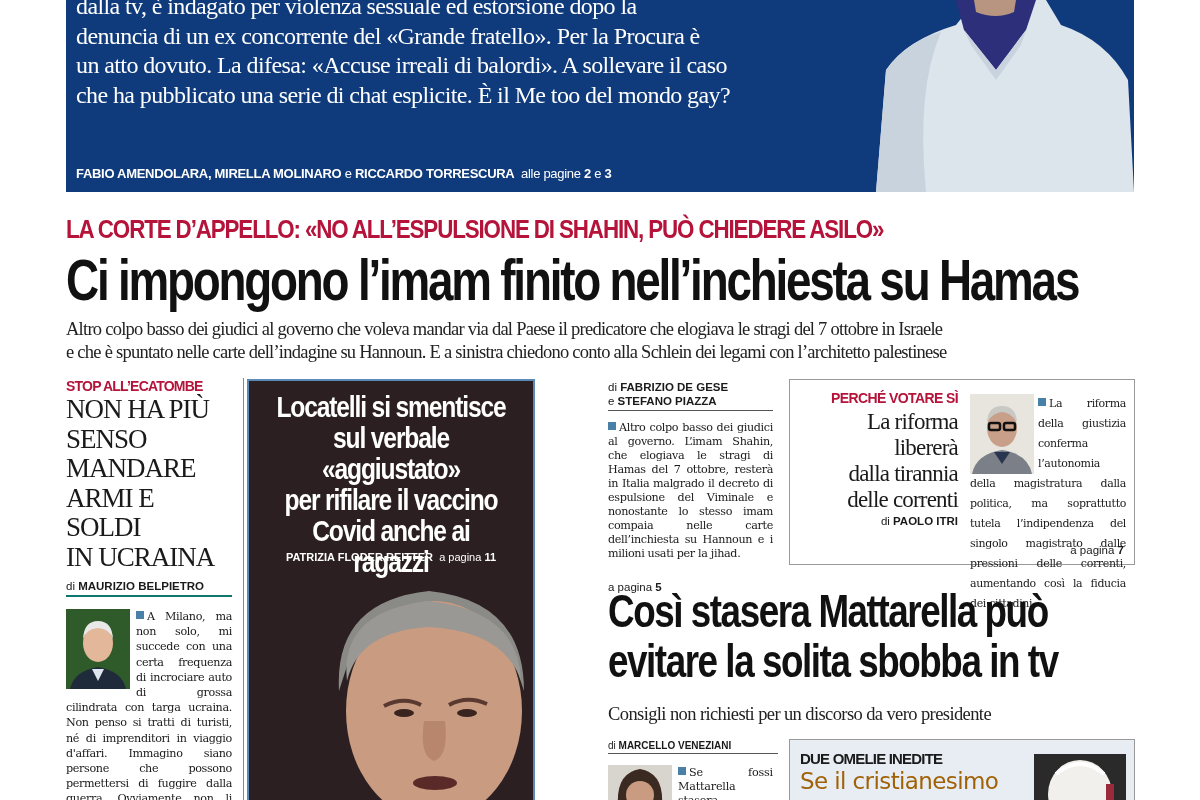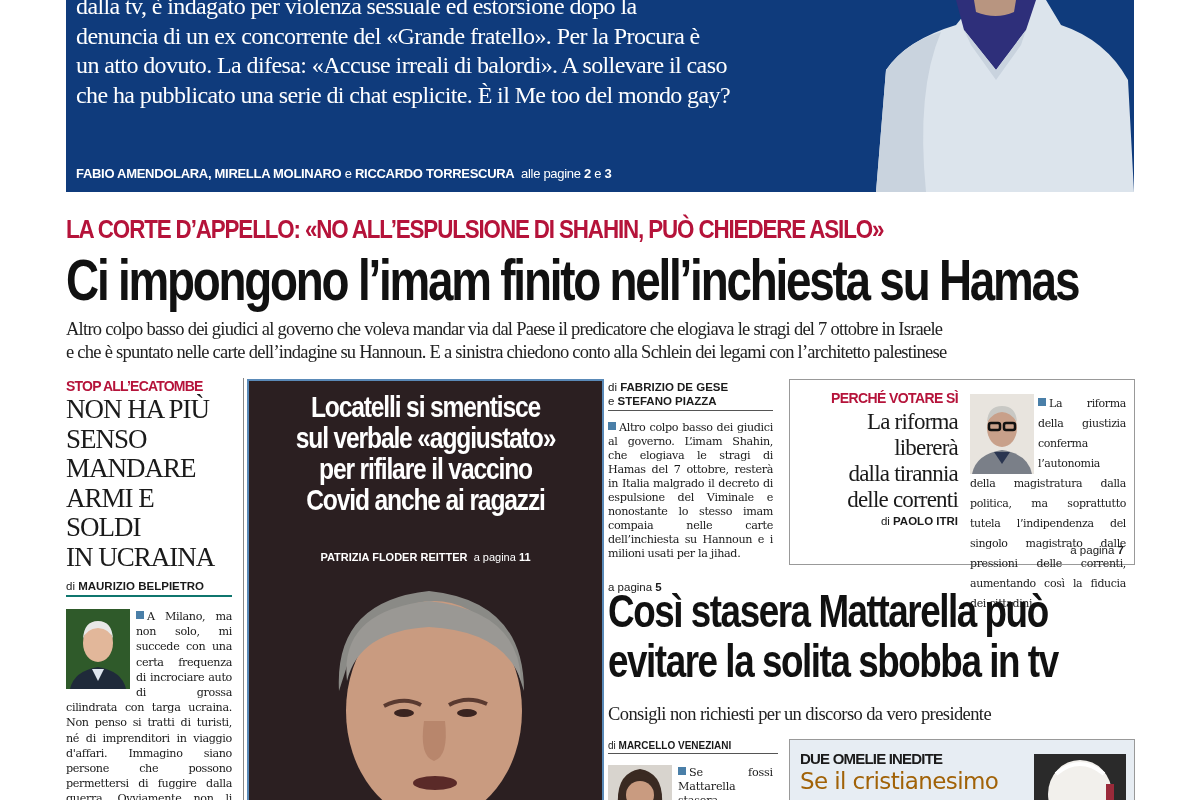--- a/index.html
+++ b/index.html
@@ -26,21 +26,21 @@
   #left-byline b { font-weight: bold; }
   #left-body { margin-top: 12px; font-family: "DejaVu Serif", serif; font-size: 11.2px; line-height: 15.2px; letter-spacing: -0.35px; text-align: justify; }
   #left-photo { float: left; width: 64px; height: 80px; margin: 0 6px 2px 0; }
 
   .sq { display: inline-block; width: 8px; height: 8px; background: #4a7fa8; margin-right: 3px; vertical-align: 1px; }
 
   
   #divider-left { position: absolute; left: 243px; top: 378px; width: 1px; height: 422px; background: #888; }
 
   
-  #center-box { position: absolute; left: 247px; top: 379px; width: 357px; height: 421px; background: #2b1f21; border: 2px solid #5a8ab8; border-bottom: none; overflow: hidden; }
+  #center-box { position: absolute; left: 247px; top: 379px; width: 288px; height: 421px; background: #2b1f21; border: 2px solid #5a8ab8; border-bottom: none; overflow: hidden; }
   #center-title { position: absolute; left: 0; right: 0; top: 10px; text-align: center; color: #fff; font-family: "Liberation Sans", sans-serif; font-weight: bold; font-size: 30px; line-height: 31px; letter-spacing: -1.4px; }
   #center-title span { display: block; transform: scaleX(0.82); }
   #center-byline { position: absolute; left: 0; right: 0; top: 170px; text-align: center; color: #fff; font-family: "Liberation Sans", sans-serif; font-size: 11px; }
   #center-photo { position: absolute; left: 50px; top: 190px; width: 260px; height: 240px; }
 
   
   #mid-col { position: absolute; left: 608px; top: 380px; width: 165px; }
   #mid-byline { font-family: "Liberation Sans", sans-serif; font-size: 11.5px; line-height: 14px; border-bottom: 1px solid #555; padding-bottom: 2px; }
   #mid-byline b { font-weight: bold; }
   #mid-body { margin-top: 10px; font-family: "DejaVu Serif", serif; font-size: 11.2px; line-height: 14px; letter-spacing: -0.35px; text-align: justify; }

